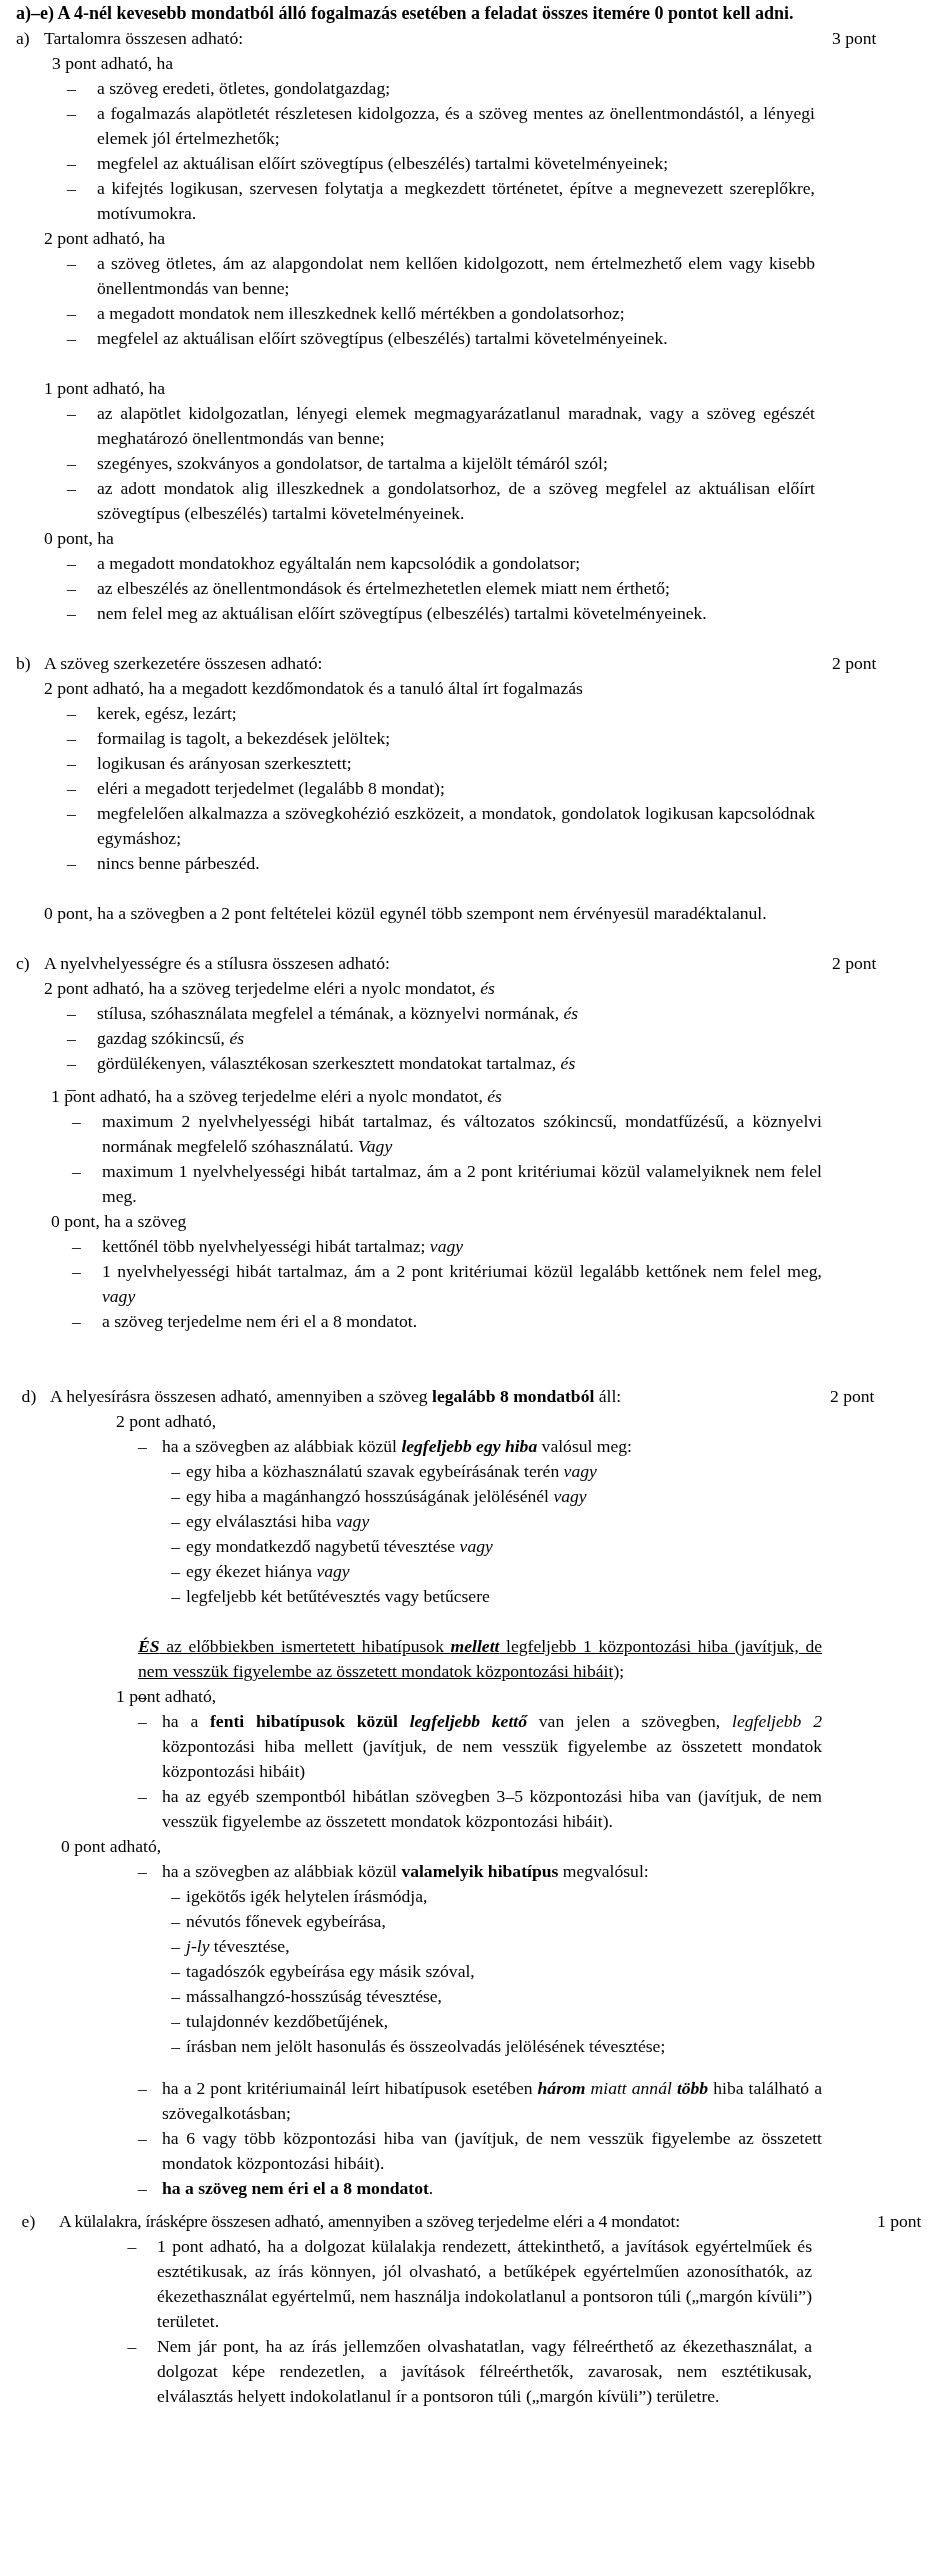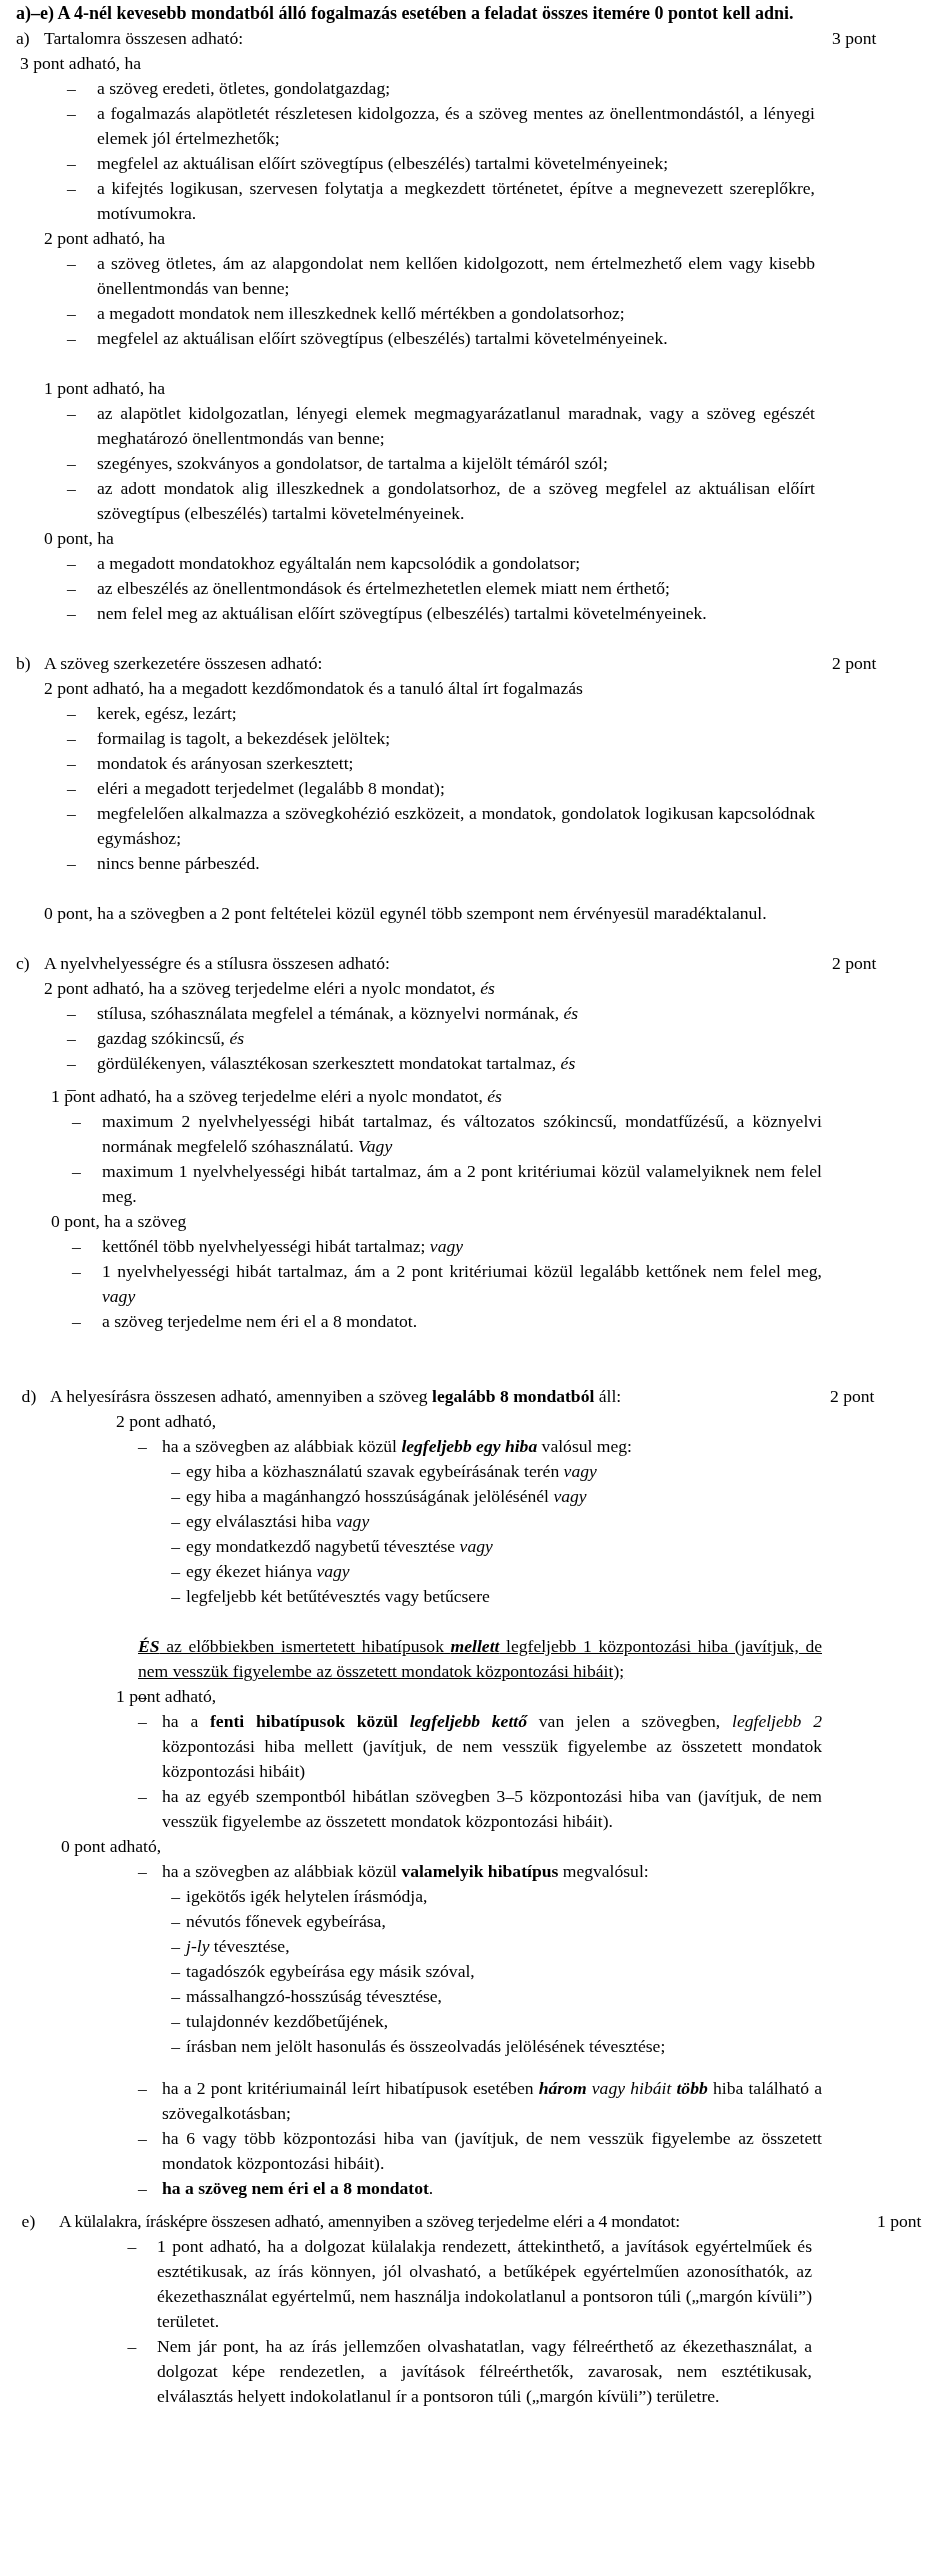--- a/index.html
+++ b/index.html
@@ -38,21 +38,21 @@
   <div class="intro"><span>a)–e) A 4-nél kevesebb mondatból álló fogalmazás esetében a feladat összes itemére 0 pontot kell adni.</span></div>
 
   <div class="section">
     <div class="sec-head">
       <span class="sec-label" style="left:16px">a)</span>
       <span class="sec-title" style="left:44px"><span>Tartalomra összesen adható:</span></span>
       <span class="sec-points" style="left:832px">3 pont</span>
     </div>
     <div>
         <div>
-          <div class="para" style="margin-left: 20px; width: 771px;"><span>3 pont adható, ha</span></div>
+          <div class="para" style="margin-left: 52px; width: 771px;"><span>3 pont adható, ha</span></div>
           <div class="bullet" style="margin-left: 97px; width: 718px;"><span class="dash" style="left: -30px;">–</span><span><span>a szöveg eredeti, ötletes, gondolatgazdag;</span></span></div>
           <div class="bullet" style="margin-left: 97px; width: 718px;"><span class="dash" style="left: -30px;">–</span><span><span>a fogalmazás alapötletét részletesen kidolgozza, és a szöveg mentes az önellentmondástól, a lényegi elemek jól értelmezhetők;</span></span></div>
           <div class="bullet" style="margin-left: 97px; width: 718px;"><span class="dash" style="left: -30px;">–</span><span><span>megfelel az aktuálisan előírt szövegtípus (elbeszélés) tartalmi követelményeinek;</span></span></div>
           <div class="bullet" style="margin-left: 97px; width: 718px;"><span class="dash" style="left: -30px;">–</span><span><span>a kifejtés logikusan, szervesen folytatja a megkezdett történetet, építve a megnevezett szereplőkre, motívumokra.</span></span></div>
         </div>
         <div>
           <div class="para" style="margin-left: 44px; width: 771px;"><span>2 pont adható, ha</span></div>
           <div class="bullet" style="margin-left: 97px; width: 718px;"><span class="dash" style="left: -30px;">–</span><span><span>a szöveg ötletes, ám az alapgondolat nem kellően kidolgozott, nem értelmezhető elem vagy kisebb önellentmondás van benne;</span></span></div>
           <div class="bullet" style="margin-left: 97px; width: 718px;"><span class="dash" style="left: -30px;">–</span><span><span>a megadott mondatok nem illeszkednek kellő mértékben a gondolatsorhoz;</span></span></div>
           <div class="bullet" style="margin-left: 97px; width: 718px;"><span class="dash" style="left: -30px;">–</span><span><span>megfelel az aktuálisan előírt szövegtípus (elbeszélés) tartalmi követelményeinek.</span></span></div>
@@ -78,21 +78,21 @@
     <div class="sec-head">
       <span class="sec-label" style="left:16px">b)</span>
       <span class="sec-title" style="left:44px"><span>A szöveg szerkezetére összesen adható:</span></span>
       <span class="sec-points" style="left:832px">2 pont</span>
     </div>
     <div>
         <div>
           <div class="para" style="margin-left: 44px; width: 771px;"><span>2 pont adható, ha a megadott kezdőmondatok és a tanuló által írt fogalmazás</span></div>
           <div class="bullet" style="margin-left: 97px; width: 718px;"><span class="dash" style="left: -30px;">–</span><span><span>kerek, egész, lezárt;</span></span></div>
           <div class="bullet" style="margin-left: 97px; width: 718px;"><span class="dash" style="left: -30px;">–</span><span><span>formailag is tagolt, a bekezdések jelöltek;</span></span></div>
-          <div class="bullet" style="margin-left: 97px; width: 718px;"><span class="dash" style="left: -30px;">–</span><span><span>mondatok és arányosan szerkesztett;</span></span></div>
+          <div class="bullet" style="margin-left: 97px; width: 718px;"><span class="dash" style="left: -30px;">–</span><span><span>logikusan és arányosan szerkesztett;</span></span></div>
           <div class="bullet" style="margin-left: 97px; width: 718px;"><span class="dash" style="left: -30px;">–</span><span><span>eléri a megadott terjedelmet (legalább 8 mondat);</span></span></div>
           <div class="bullet" style="margin-left: 97px; width: 718px;"><span class="dash" style="left: -30px;">–</span><span><span>megfelelően alkalmazza a szövegkohézió eszközeit, a mondatok, gondolatok logikusan kapcsolódnak egymáshoz;</span></span></div>
           <div class="bullet" style="margin-left: 97px; width: 718px;"><span class="dash" style="left: -30px;">–</span><span><span>nincs benne párbeszéd.</span></span></div>
         </div>
         <div class="gap"></div>
       </div>
     <div>
         <div class="para" style="margin-left: 44px; width: 771px; text-align: justify;"><span>0 pont, ha a szövegben a 2 pont feltételei közül egynél több szempont nem érvényesül maradéktalanul.</span></div>
       </div>
   </div>
@@ -152,21 +152,21 @@
       <div class="para" style="margin-left: 61px; width: 706px;"><span>0 pont adható,</span></div>
       <div class="bullet" style="margin-left: 162px; width: 660px; text-align: left;"><span class="dash" style="left: -24px;">–</span><span><span>ha a szövegben az alábbiak közül </span><span class="b">valamelyik hibatípus</span><span> megvalósul:</span></span></div>
       <div class="bullet" style="margin-left: 186px; width: 636px; text-align: left;"><span class="dash" style="left: -14.8px;">–</span><span><span>igekötős igék helytelen írásmódja,</span></span></div>
       <div class="bullet" style="margin-left: 186px; width: 636px; text-align: left;"><span class="dash" style="left: -14.8px;">–</span><span><span>névutós főnevek egybeírása,</span></span></div>
       <div class="bullet" style="margin-left: 186px; width: 636px; text-align: left;"><span class="dash" style="left: -14.8px;">–</span><span><span class="i">j-ly</span><span> tévesztése,</span></span></div>
       <div class="bullet" style="margin-left: 186px; width: 636px; text-align: left;"><span class="dash" style="left: -14.8px;">–</span><span><span>tagadószók egybeírása egy másik szóval,</span></span></div>
       <div class="bullet" style="margin-left: 186px; width: 636px; text-align: left;"><span class="dash" style="left: -14.8px;">–</span><span><span>mássalhangzó-hosszúság tévesztése,</span></span></div>
       <div class="bullet" style="margin-left: 186px; width: 636px; text-align: left;"><span class="dash" style="left: -14.8px;">–</span><span><span>tulajdonnév kezdőbetűjének,</span></span></div>
       <div class="bullet" style="margin-left: 186px; width: 636px; text-align: left;"><span class="dash" style="left: -14.8px;">–</span><span><span>írásban nem jelölt hasonulás és összeolvadás jelölésének tévesztése;</span></span></div>
       <div class="gap" style="height: 17px;"></div>
-      <div class="bullet" style="margin-left: 162px; width: 660px;"><span class="dash" style="left: -24px;">–</span><span><span>ha a 2 pont kritériumainál leírt hibatípusok esetében </span><span class="b i">három</span><span> </span><span class="i">vagy hibáit</span><span> </span><span class="b i">több</span><span> hiba található a szövegalkotásban;</span></span></div>
+      <div class="bullet" style="margin-left: 162px; width: 660px;"><span class="dash" style="left: -24px;">–</span><span><span>ha a 2 pont kritériumainál leírt hibatípusok esetében </span><span class="b i">három</span><span> </span><span class="i">miatt annál</span><span> </span><span class="b i">több</span><span> hiba található a szövegalkotásban;</span></span></div>
       <div class="bullet" style="margin-left: 162px; width: 660px;"><span class="dash" style="left: -24px;">–</span><span><span>ha 6 vagy több központozási hiba van (javítjuk, de nem vesszük figyelembe az összetett mondatok központozási hibáit).</span></span></div>
       <div class="bullet" style="margin-left: 162px; width: 660px;"><span class="dash" style="left: -24px;">–</span><span><span class="b">ha a szöveg nem éri el a 8 mondatot</span><span>.</span></span></div>
     </div>
 
   <div class="gap-s"></div>
 
   <div class="section" id="sec-e">
     <div class="sec-head">
       <span class="sec-label" style="left:21.6px">e)</span>
       <span class="sec-title" style="left:59px; letter-spacing:-0.3px"><span>A külalakra, írásképre összesen adható, amennyiben a szöveg terjedelme eléri a 4 mondatot:</span></span>

